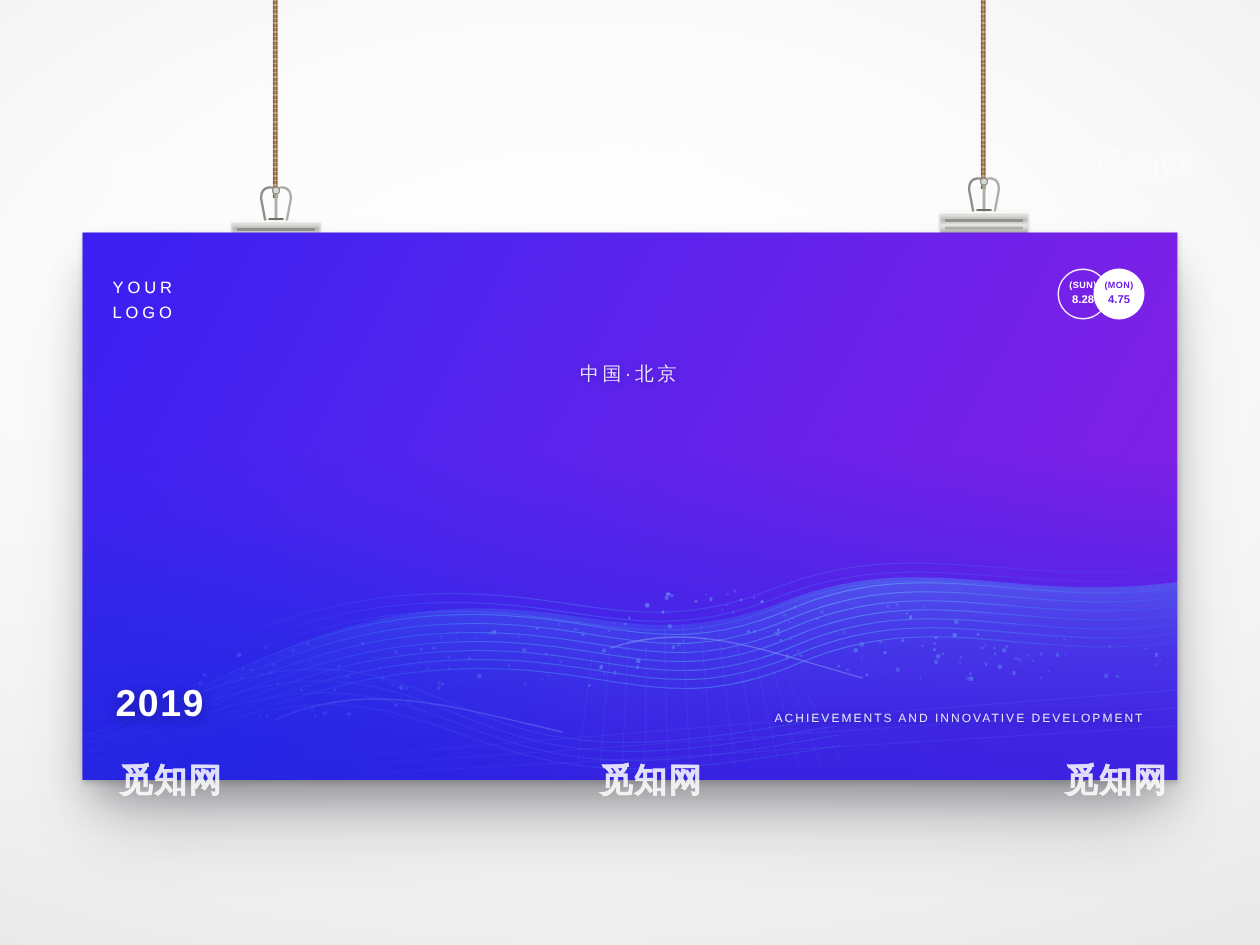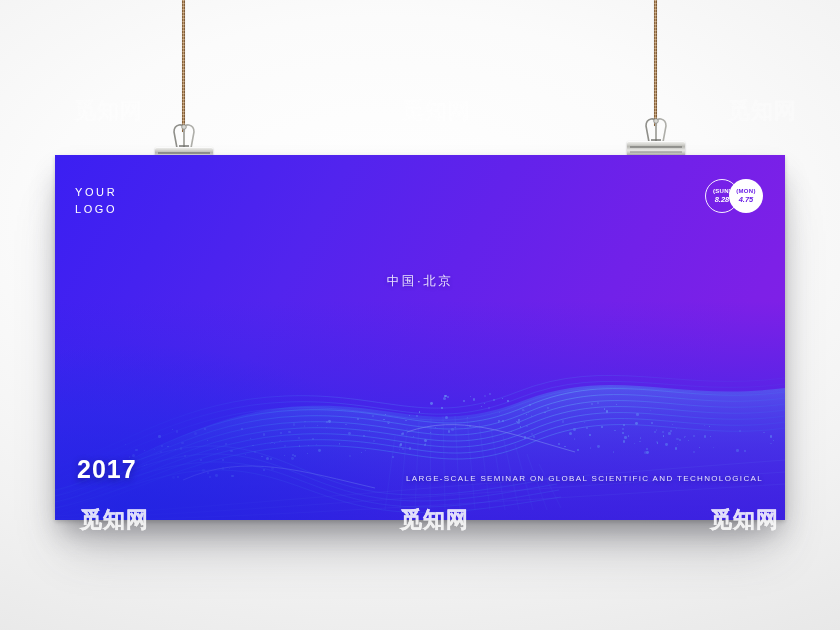--- a/index.html
+++ b/index.html
@@ -84,36 +84,36 @@
   }
 
   
   #date-badge { position:absolute; right:22px; top:24px; width:58px; height:34px; }
   .dcirc {
     position:absolute; top:0; width:34px; height:34px; border-radius:50%;
     display:flex; flex-direction:column; align-items:center; justify-content:center;
     font-size:6.5px; line-height:1.22; letter-spacing:.2px; font-weight:700;
   }
   .dcirc .d1 { font-size:6px; letter-spacing:.3px; }
-  .dcirc .d2 { font-size:7.5px; letter-spacing:0;font-style:italic; }
+  .dcirc .d2 { font-size:7.5px; letter-spacing:0; }
   #dc-left  { left:0;  border:1px solid rgba(255,255,255,.92); color:#fff; background:transparent; }
   #dc-right { right:0; background:#fff; color:#6b20e6; }
 
   
   #headline { position:absolute; left:0; right:0; top:76px; text-align:center; }
   #title-main {
     color:#fff; font-weight:700; font-size:39px; letter-spacing:2px; line-height:1.12;
     text-shadow:0 2px 10px rgba(20,10,90,.38), 0 0 2px rgba(255,255,255,.25);
   }
   #title-sub {
     margin-top:12px; color:#fff; font-weight:400; font-size:19px; letter-spacing:3px;
     text-shadow:0 1px 6px rgba(20,10,90,.32);
   }
   #title-loc {
-    margin-top:42px; color:#eae2ff; font-weight:400; font-size:12.5px; letter-spacing:2.5px;
+    margin-top:10px; color:#eae2ff; font-weight:400; font-size:12.5px; letter-spacing:2.5px;
     text-shadow:0 1px 4px rgba(20,10,90,.3);
   }
 
   
   #year {
     position:absolute; left:22px; bottom:36px;
     color:#fff; font-weight:700; font-size:25px; letter-spacing:1px;
     text-shadow:0 2px 7px rgba(10,10,80,.45);
   }
 
@@ -477,24 +477,24 @@
       <div class="dcirc" id="dc-right">
         <span class="d1">(MON)</span>
         <span class="d2">4.75</span>
       </div>
     </div>
 
     <div id="headline">
       <div id="title-loc">中国·北京</div>
     </div>
 
-    <div id="year">2017</div>
+    <div id="year">2019</div>
 
     <div id="strap">
-      <div>LARGE-SCALE SEMINAR ON GLOBAL SCIENTIFIC AND TECHNOLOGICAL</div>
+      <div>ACHIEVEMENTS AND INNOVATIVE DEVELOPMENT</div>
     </div>
 
   </div>
 
   <div id="watermark-layer">
       <div class="wm dark" style="left: 74px; top: 96px;">觅知网</div>
       <div class="wm dark" style="left: 402px; top: 96px;">觅知网</div>
       <div class="wm dark" style="left: 728px; top: 96px;">觅知网</div>
       <div class="wm on-bg" style="left: 80px; top: 505px;">觅知网</div>
       <div class="wm on-bg" style="left: 400px; top: 505px;">觅知网</div>

